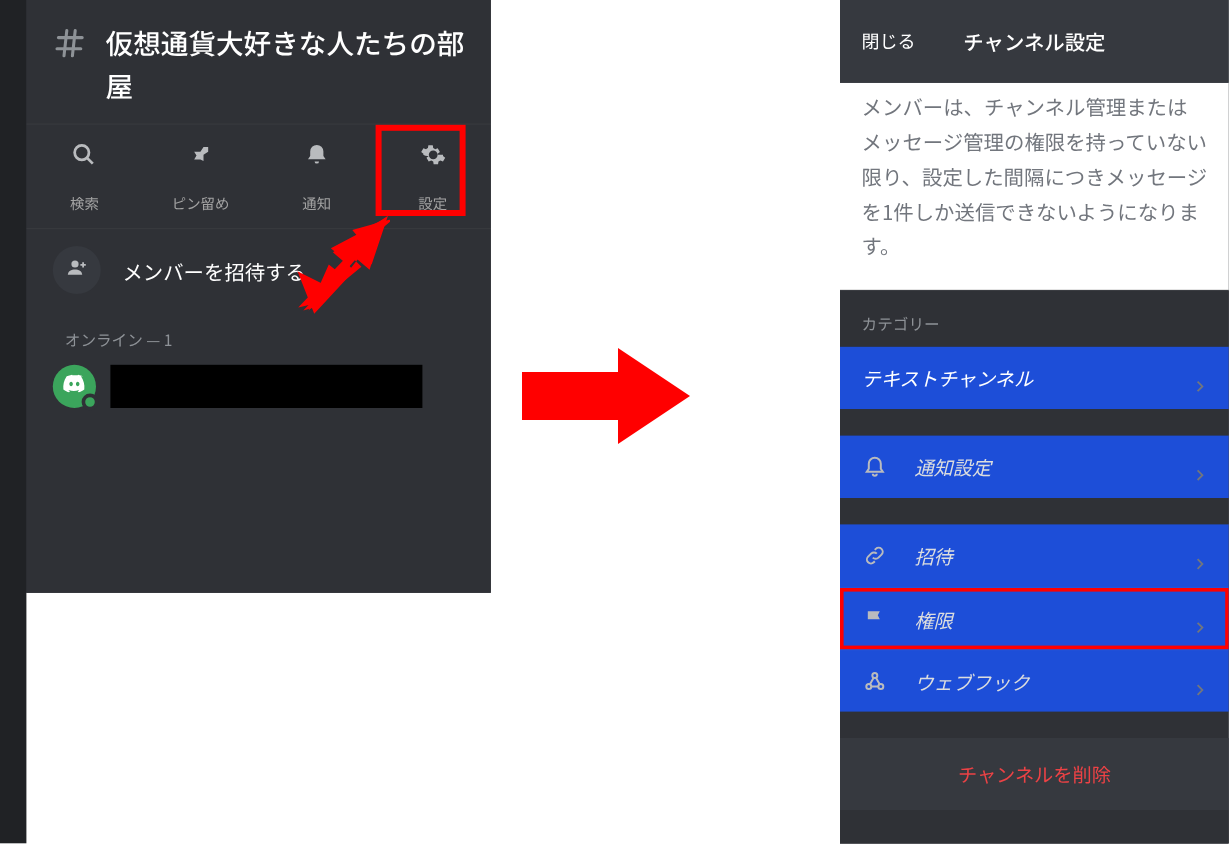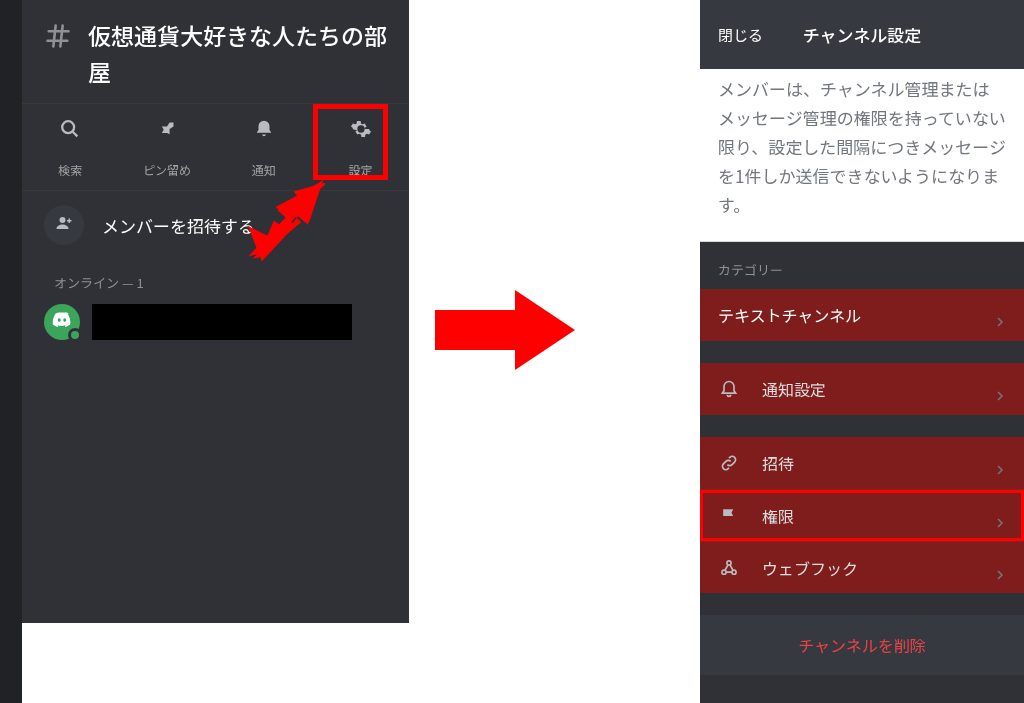--- a/index.html
+++ b/index.html
@@ -8,21 +8,21 @@
     height: 703px;
     background: #fff;
     font-family: -apple-system, "Hiragino Sans", "Noto Sans JP", sans-serif;
     color: #dcddde;
     overflow: hidden;
     position: relative;
   }
   .panel-left {
     position: absolute;
     left: 0; top: 0;
-    width: 409px; height: 623px;
+    width: 409px; height: 494px;
     background: #2f3136;
   }
   .panel-right {
     position: absolute;
     right: 0; top: 0;
     width: 324px; height: 703px;
     background: #36393f;
   }
   .left-gutter {
     position: absolute;
@@ -112,21 +112,21 @@
     padding: 6px 18px 22px 18px;
     font-size: 17px;
     line-height: 1.7;
     color: #72767d;
     background: #ffffff;
     border-bottom: 1px solid rgba(0,0,0,0.15);
   }
 
   .cat-label { font-size: 13px; color: #8e9297; padding: 18px 18px 10px 18px; background: #2f3136; }
 
-  .list-group { background: #7f1d1d; }
+  .list-group { background: #1d4ed8; font-style: italic; }
   .spacer { height: 22px; background: #2f3136; }
 
   .list-item {
     display: flex;
     align-items: center;
     padding: 0 18px;
     height: 52px;
     border-top: 1px solid rgba(255,255,255,0.03);
     position: relative;
   }

